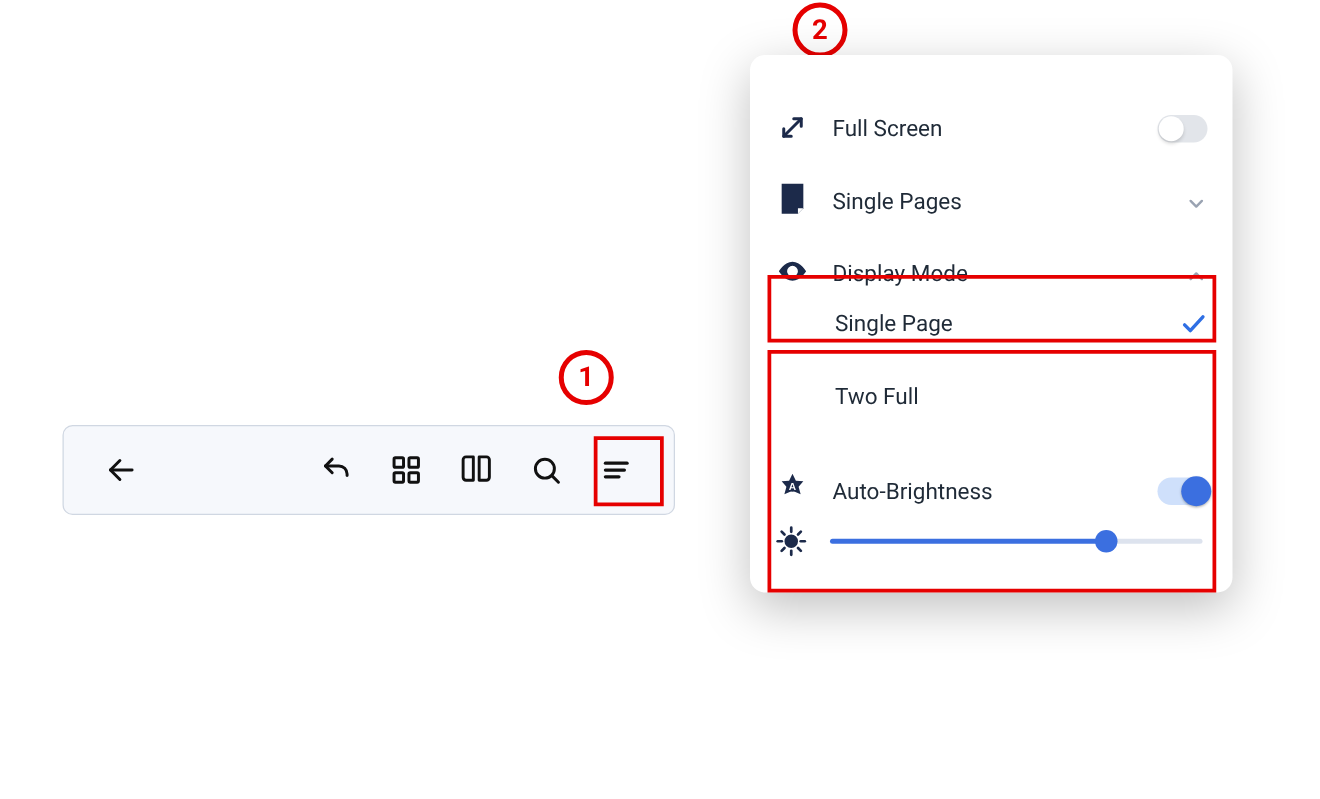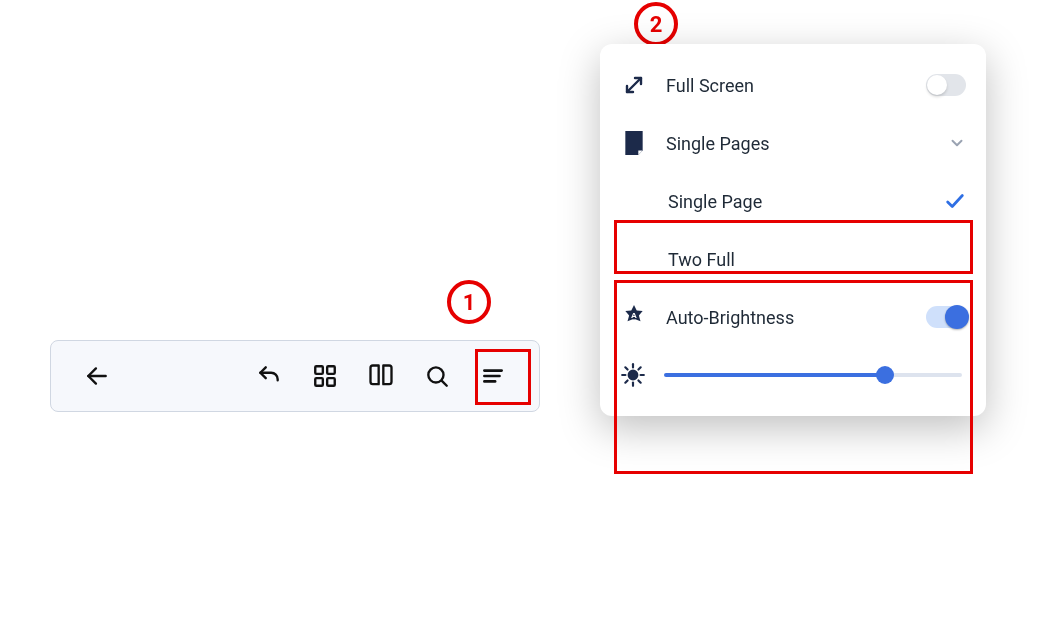--- a/index.html
+++ b/index.html
@@ -55,21 +55,21 @@
       position: absolute;
       left: 600px;
       top: 44px;
       width: 386px;
       background: #fff;
       border-radius: 12px;
       box-shadow: 0 12px 40px rgba(0,0,0,0.25);
       padding: 12px 0;
     }
     .row {
-      display: flex; align-items: center;
+      display: flex; align-items: flex-end;
       height: 58px;
       padding: 0 20px;
       gap: 18px;
       cursor: pointer;
     }
     .row .icon { width: 28px; display:flex; align-items:center; justify-content:center; }
     .row .label { flex: 1; font-size: 18px; color: #1f2a37; }
     .row .tail { width: 40px; display:flex; align-items:center; justify-content:flex-end; }
     .chev { color: #9aa3b2; }
     .toggle {
@@ -203,20 +203,34 @@
         </svg>
     </span>
     <span class="label">Single Pages</span>
     <span class="tail chev">
       <svg width="18" height="18" viewBox="0 0 24 24" fill="none" stroke="#9aa3b2" stroke-width="2.6" stroke-linecap="round" stroke-linejoin="round">
           <polyline points="6 9 12 15 18 9"></polyline>
         </svg>
     </span>
   </div>
 
+  <div class="row">
+    <span class="icon">
+      <svg width="26" height="26" viewBox="0 0 24 24" fill="#1c2a4a">
+          <path d="M12 5C6 5 2 12 2 12s4 7 10 7 10-7 10-7-4-7-10-7zm0 11a4 4 0 1 1 0-8 4 4 0 0 1 0 8z"></path>
+          <circle cx="12" cy="12" r="2" fill="#fff"></circle>
+        </svg>
+    </span>
+    <span class="label">Display Mode</span>
+    <span class="tail chev">
+      <svg width="18" height="18" viewBox="0 0 24 24" fill="none" stroke="#9aa3b2" stroke-width="2.6" stroke-linecap="round" stroke-linejoin="round">
+          <polyline points="6 15 12 9 18 15"></polyline>
+        </svg>
+    </span>
+  </div>
 
   <div class="sub-row">
     <span class="label">Single Page</span>
     <span class="check">
       <svg width="22" height="22" viewBox="0 0 24 24" fill="none" stroke="#2f6fe4" stroke-width="3" stroke-linecap="round" stroke-linejoin="round">
           <polyline points="4 13 9 18 20 6"></polyline>
         </svg>
     </span>
   </div>
 

